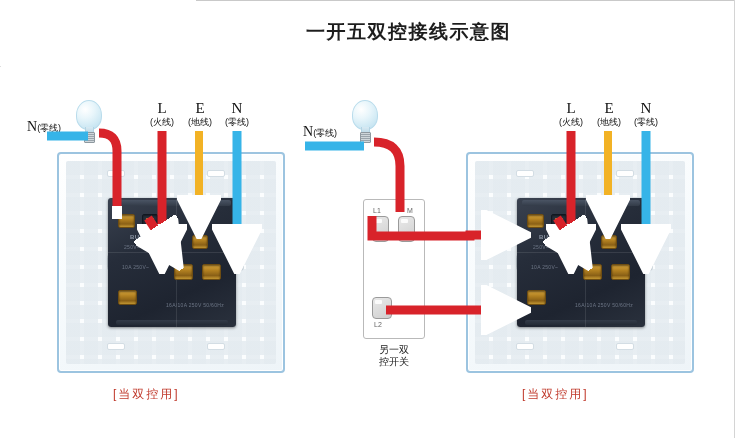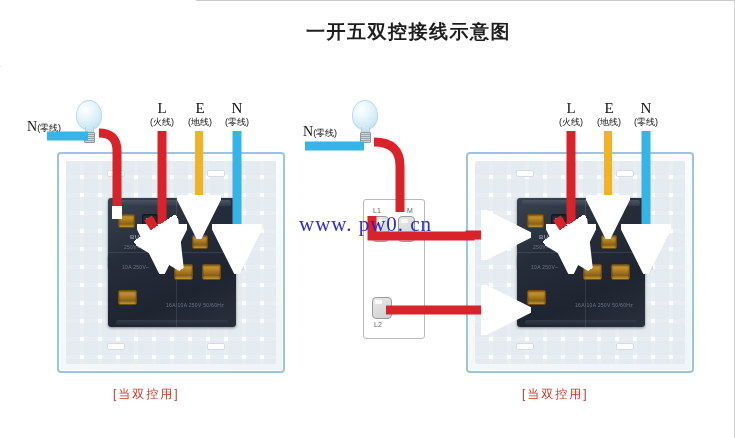--- a/index.html
+++ b/index.html
@@ -237,20 +237,24 @@
   <div class="caption" style="left:113px; top:386px;">[当双控用]</div>
 
   <div class="sw-box" style="left:363px; top:199px; width:62px; height:140px;">
     <div class="sw-btn" style="left:8px; top:16px; width:17px; height:26px;"></div>
     <div class="sw-btn" style="left:34px; top:16px; width:17px; height:26px;"></div>
     <div class="sw-btn" style="left:8px; top:97px; width:20px; height:22px;"></div>
     <div class="sw-lbl" style="left:9px; top:7px;">L1</div>
     <div class="sw-lbl" style="left:43px; top:7px;">M</div>
     <div class="sw-lbl" style="left:10px; top:121px;">L2</div>
   </div>
+  <div class="sw-caption" style="left:354px; top:344px; width:80px;">
+    <span>另一双</span><br>
+    <span>控开关</span>
+  </div>
 
   <div class="panel" style="left:466px; top:152px; width:228px; height:221px;">
     <div class="panel-inner"></div>
     <div class="screw" style="left:48px; top:100px;"></div>
     <div class="screw" style="left:178px; top:100px;"></div>
     <div class="clip" style="left:48px; top:16px;"></div>
     <div class="clip" style="left:148px; top:16px;"></div>
     <div class="clip" style="left:48px; top:189px;"></div>
     <div class="clip" style="left:148px; top:189px;"></div>
   </div>
@@ -341,15 +345,14 @@
     <path d="M557,218 L587,264" stroke="#d8232a" stroke-width="9" fill="none" stroke-linecap="butt"></path>
     <path d="M572,241 L585,261" stroke="#ffffff" stroke-width="9" fill="none" marker-end="url(#arrW)"></path>
 
     <path d="M608,131 L608,232" stroke="#f2b225" stroke-width="8" fill="none" stroke-linecap="butt"></path>
     <path d="M608,219 L608,230" stroke="#ffffff" stroke-width="8" fill="none" marker-end="url(#arrW)"></path>
 
     <path d="M646,131 L646,267" stroke="#36b4e8" stroke-width="9" fill="none" stroke-linecap="butt"></path>
     <path d="M646,252 L646,264" stroke="#ffffff" stroke-width="9" fill="none" marker-end="url(#arrW)"></path>
   </svg>
 
-  <div class="watermark" style="left:299px; top:212px;">www. pw0. cn</div>
 
 </div>
 
 </body></html>

